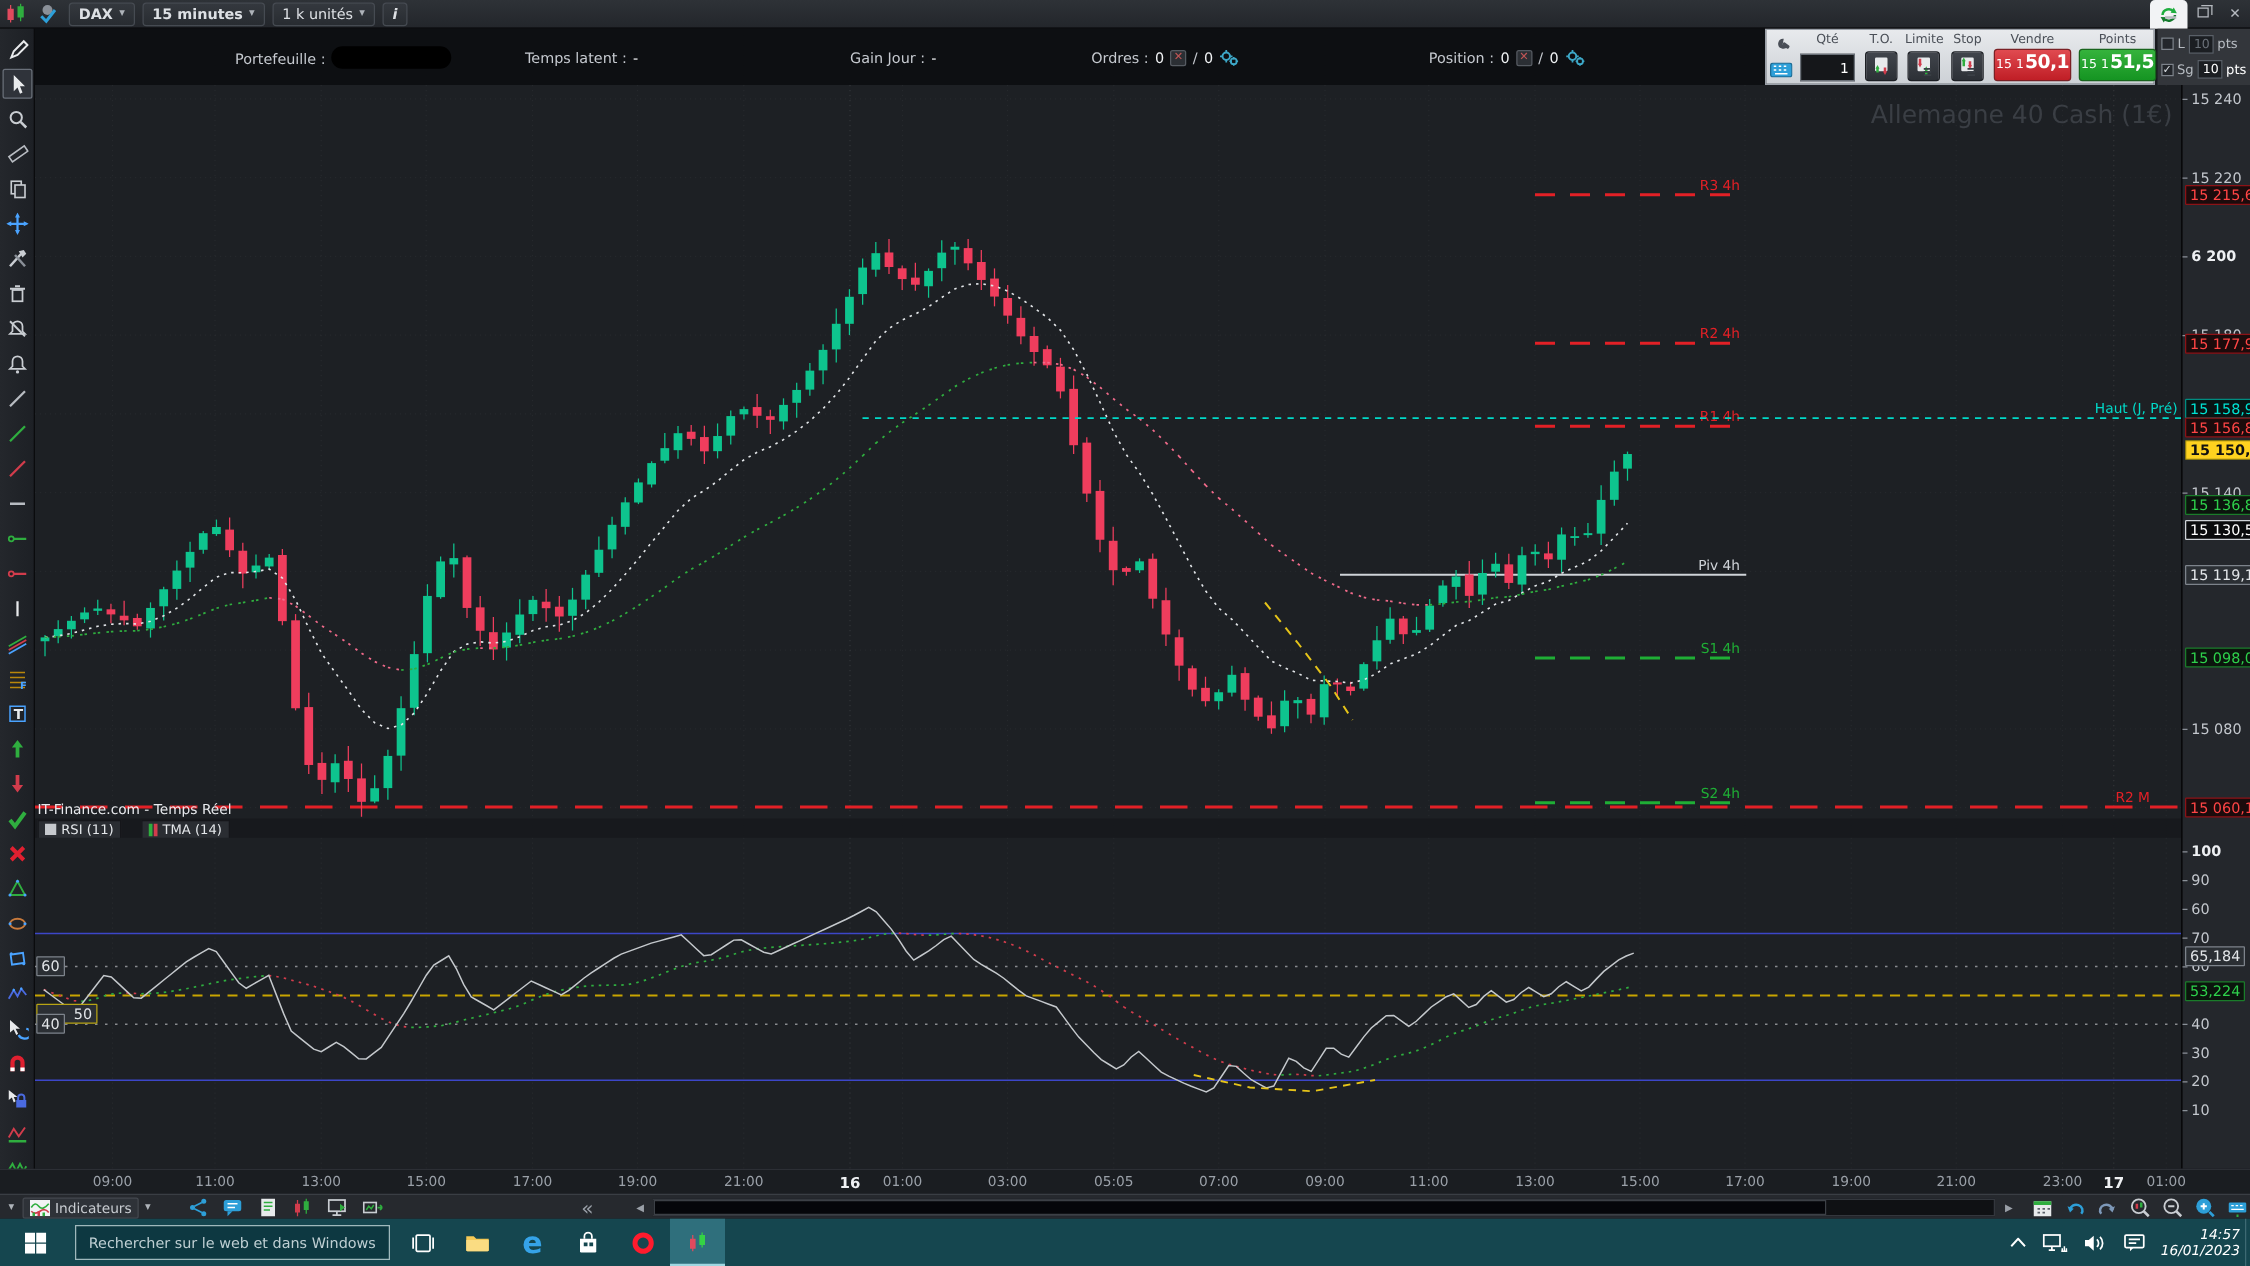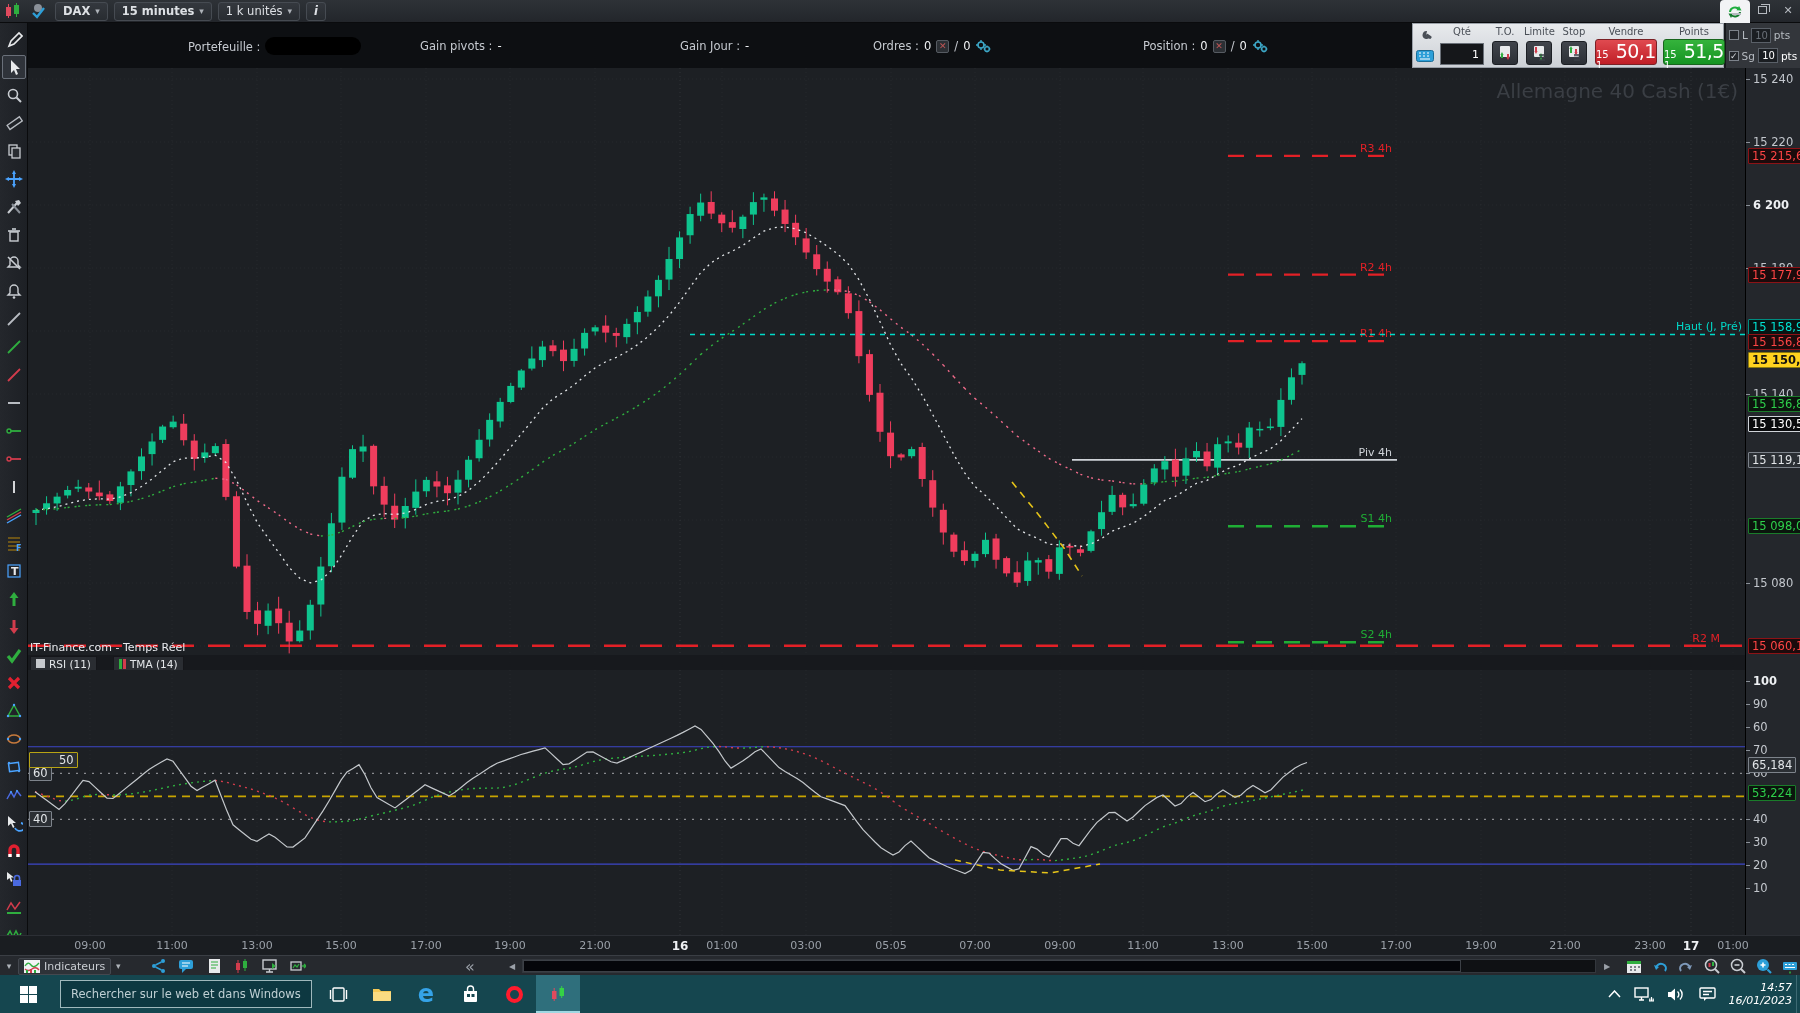--- a/index.html
+++ b/index.html
@@ -29,21 +29,21 @@
   #tradepanel{left:1412px;top:23px;width:312px;height:45px;background:linear-gradient(#e8eaed,#cdd1d6);border:1px solid #9aa0a8;display:flex;align-items:stretch;color:#3a3f46;}
   .tp-col{display:flex;flex-direction:column;align-items:center;justify-content:space-between;padding:2px 3px;}
   .tp-lab{font-size:10px;color:#4a4f57;}
   .tp-sep{width:1px;background:#aab0b8;margin:3px 1px;}
   #qty-input{width:44px;height:22px;background:#15171a;color:#fff;border:1px solid #6a7078;font-size:11px;text-align:right;padding-right:4px;}
   .tp-iconbtn{width:26px;height:24px;background:linear-gradient(#41454c,#2c3036);border:1px solid #1c1f24;border-radius:3px;display:flex;align-items:center;justify-content:center;}
   .trade-btn{width:62px;height:26px;border-radius:3px;display:flex;align-items:baseline;justify-content:center;gap:1px;color:#fff;border:1px solid #7a2025;}
   #sell-btn{background:linear-gradient(#e04a50,#c01e26);}
   #buy-btn{background:linear-gradient(#35b33c,#159422);border-color:#18641d;}
   .px-small{font-size:10px;}
-  .px-big{font-size:19px;font-weight:normal;letter-spacing:-0.5px;}
+  .px-big{font-size:15px;font-weight:bold;letter-spacing:-0.5px;}
   #sgpanel{left:1726px;top:23px;width:74px;height:45px;background:#33363b;color:#b7bcc2;font-size:10.5px;display:flex;flex-direction:column;justify-content:space-around;padding:2px 3px;}
   .sg-row{display:flex;align-items:center;gap:3px;}
   .cb{width:10px;height:10px;border:1px solid #7d838b;background:#23262b;display:inline-flex;align-items:center;justify-content:center;font-size:9px;color:#d8dce0;}
   .sg-input{width:20px;height:15px;background:#1b1e22;border:1px solid #5a6068;color:#fff;font-size:10px;text-align:right;padding-right:2px;}
   .sg-input.dim{color:#6a7078;}
 
   
   .legendrow{display:flex;gap:16px;align-items:center;}
   #legend-main{left:30px;top:70px;height:17px;}
   #legend-rsi{left:30px;top:656px;height:15px;}
@@ -148,21 +148,21 @@
       <span class="winbtn">✕</span>
     </div>
   </div>
 
   <div id="accountbar" class="abs">
     <div class="acc-item" style="left:160px;">
         <span>Portefeuille :</span>
         <span id="redacted"></span>
       </div>
     <div class="acc-item" style="left:392px;">
-        <span>Gain pivots :</span>
+        <span>Temps latent :</span>
         <span class="acc-val">-</span>
       </div>
     <div class="acc-item" style="left:652px;">
         <span>Gain Jour :</span>
         <span class="acc-val">-</span>
       </div>
     <div class="acc-item" style="left:845px;">
         <span>Ordres :</span>
         <span class="acc-val">0</span>
         <span class="mini-x">✕</span>
@@ -1178,15 +1178,15 @@
         </svg>
       <div id="clock">
           <div>14:57</div>
           <div>16/01/2023</div>
         </div>
     </div>
     <div id="desktop-sliver"></div>
   </div>
 
 <span class="badge b-gray" style="position: absolute; left: 29px; top: 765px; z-index: 6;">60</span>
-    <span class="badge b-gray" style="position: absolute; left: 29px; top: 752px; z-index: 6; border-color: rgb(184, 164, 20); padding-left: 29px;">50</span>
+    <span class="badge b-gray" style="position: absolute; left: 29px; top: 803px; z-index: 6; border-color: rgb(184, 164, 20); padding-left: 29px;">50</span>
     <span class="badge b-gray" style="position: absolute; left: 29px; top: 811px; z-index: 6;">40</span>
   </div>
 
 </body></html>

